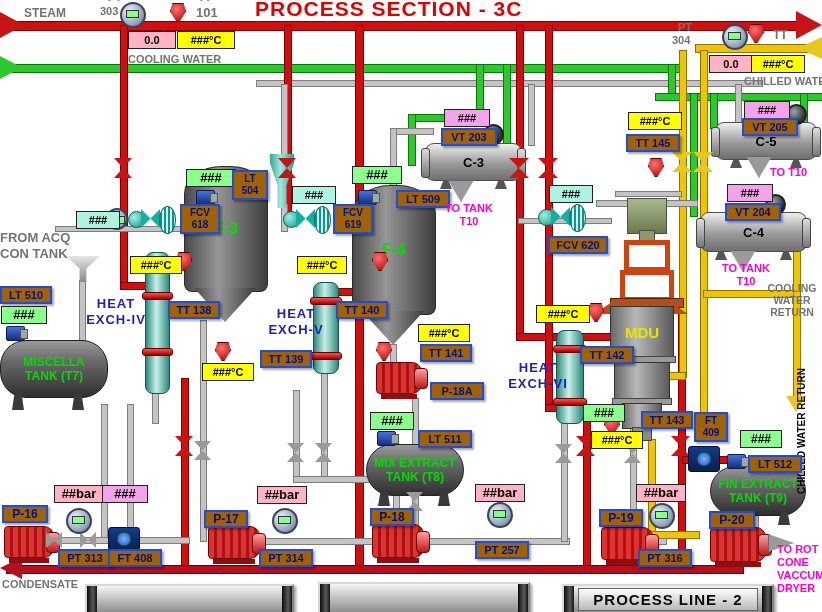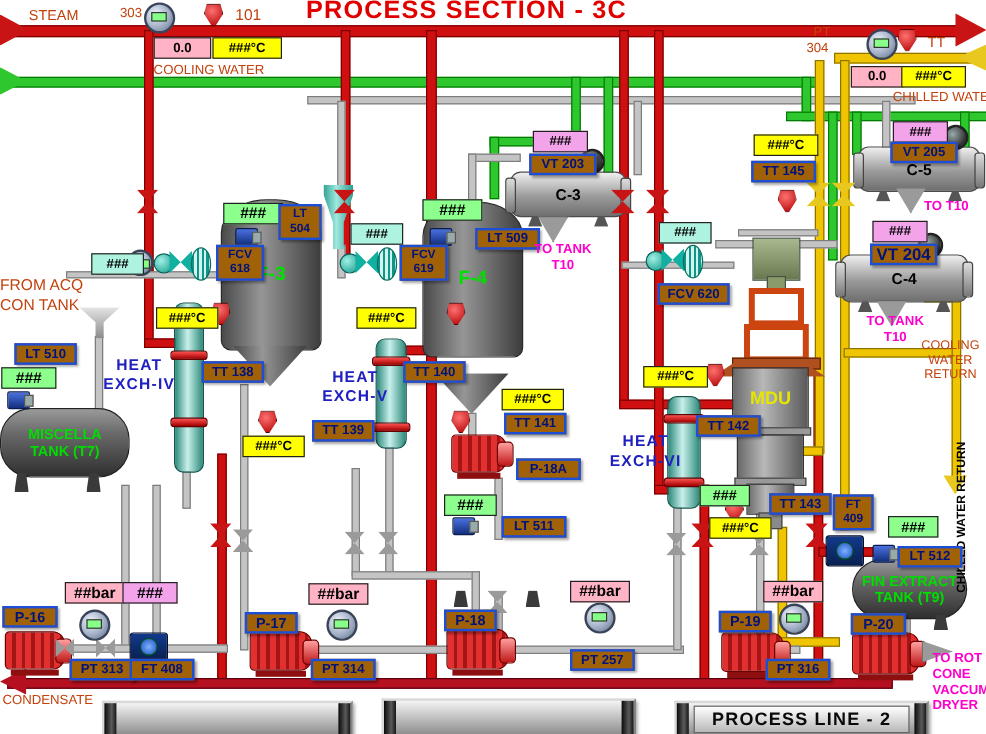--- a/index.html
+++ b/index.html
@@ -1,19 +1,19 @@
 <!DOCTYPE html>
 <html><head>
 <meta charset="utf-8">
 <style>
   html,body{margin:0;padding:0;background:#fff;}
   .stage{position:relative;width:822px;height:612px;overflow:hidden;background:#ffffff;
          font-family:"Liberation Sans",sans-serif;}
   .abs{position:absolute;}
-  .lbl{position:absolute;font-weight:normal;color:#c2410c;white-space:nowrap;}
+  .lbl{position:absolute;font-weight:bold;color:#737373;white-space:nowrap;}
   .title{position:absolute;font-weight:bold;color:#e00000;font-size:21px;letter-spacing:1px;white-space:nowrap;}
   .tag{position:absolute;background:#a16207;border:2px solid #1d4ed8;color:#00127c;
        font-size:10px;font-weight:bold;text-align:center;padding:1px 2px;white-space:nowrap;
        box-shadow:2px 2px 2px rgba(0,0,0,.35);line-height:12px;}
   .val{position:absolute;border:1px solid #222;color:#000;font-size:11px;font-weight:bold;
        text-align:center;padding:1px 2px;white-space:nowrap;line-height:14px;}
   .vgreen{background:#8dff8d}.vyellow{background:#ffff00}.vpink{background:#ffb3c4}
   .vviolet{background:#f2a3ea}.vcyan{background:#aef2e0}
   .pipe{position:absolute;}
   .pr{background:#d01010;border:1px solid #7a0000}
@@ -173,21 +173,21 @@
   <div class="pipe pgr" style="left:428px;top:538px;width:140px;height:5px"></div>
   <div class="pipe pgr" style="left:561px;top:420px;width:5px;height:120px"></div>
   <div class="pipe pgr" style="left:630px;top:415px;width:5px;height:125px"></div>
   <div class="pipe pgr" style="left:625px;top:538px;width:40px;height:5px"></div>
   <div class="pipe pgr" style="left:752px;top:510px;width:5px;height:20px"></div>
 
   <div class="vessel" style="left:184px;top:166px;width:82px;height:124px">
       <span>F-3</span>
     </div>
   <div class="cone" style="left:194px;top:288px;width:62px;height:34px"></div>
-  <div class="vessel" style="left:352px;top:168px;width:82px;height:128px">
+  <div class="vessel" style="left:352px;top:185px;width:82px;height:128px">
       <span>F-4</span>
     </div>
   <div class="cone" style="left:362px;top:311px;width:62px;height:34px"></div>
   <div class="cyclone" style="left:266px;top:154px;width:32px;height:54px"></div>
   <div class="funnel" style="left:66px;top:256px;width:34px;height:26px"></div>
 
   <div class="hx" style="left:145px;top:252px;width:23px;height:140px"></div>
   <div class="hxband" style="left:142px;top:292px;width:29px"></div>
   <div class="hxband" style="left:142px;top:348px;width:29px"></div>
   <div class="hx" style="left:313px;top:282px;width:24px;height:90px"></div>
@@ -237,20 +237,24 @@
   <div class="abs" style="left:612px;top:398px;width:58px;height:5px;background:#999;border:1px solid #444;"></div>
   <div class="abs" style="left:622px;top:403px;width:38px;height:24px;background:linear-gradient(90deg,#6a6a6a,#b8b8b8 40%,#5a5a5a);border:1px solid #333;"></div>
   <div class="abs" style="left:632px;top:427px;width:18px;height:12px;background:#8a8a8a;border:1px solid #444;"></div>
 
   <div class="htank" style="left:0;top:340px;width:106px;height:56px">
       <span>MISCELLA</span>
       <span>TANK (T7)</span>
     </div>
   <div class="tleg" style="left:12px;top:394px;width:12px;height:16px"></div>
   <div class="tleg" style="left:72px;top:394px;width:12px;height:16px"></div>
+  <div class="htank" style="left:366px;top:444px;width:96px;height:50px">
+      <span>MIX EXTRACT</span>
+      <span>TANK (T8)</span>
+    </div>
   <div class="tleg" style="left:378px;top:492px;width:12px;height:14px"></div>
   <div class="tleg" style="left:438px;top:492px;width:12px;height:14px"></div>
   <div class="htank" style="left:710px;top:466px;width:94px;height:48px">
       <span>FIN EXTRACT</span>
       <span>TANK (T9)</span>
     </div>
   <div class="tleg" style="left:722px;top:512px;width:12px;height:13px"></div>
   <div class="tleg" style="left:778px;top:512px;width:12px;height:13px"></div>
 
   <div class="pump" style="left:4px;top:526px;width:48px;height:30px"></div>
@@ -343,21 +347,21 @@
   <div class="val vgreen" style="left:352px;top:166px;width:44px;font-size:13px">###</div>
   <div class="tag" style="left:396px;top:190px;width:46px;font-size:11px">LT 509</div>
   <div class="val vcyan" style="left:76px;top:211px;width:38px">###</div>
   <div class="tag" style="left:180px;top:204px;width:32px"><span>FCV</span><br><span>618</span></div>
   <div class="val vcyan" style="left:292px;top:186px;width:38px">###</div>
   <div class="tag" style="left:333px;top:204px;width:32px"><span>FCV</span><br><span>619</span></div>
   <div class="val vcyan" style="left:549px;top:185px;width:38px">###</div>
   <div class="tag" style="left:548px;top:236px;width:52px;font-size:11px">FCV 620</div>
 
   <div class="lbl" style="left:0;top:230px;font-size:13px;line-height:16px"><span>FROM ACQ</span><br><span>CON TANK</span></div>
-  <div class="tag" style="left:12px;top:286px;width:44px;font-size:11px">LT 510</div>
+  <div class="tag" style="left:0;top:286px;width:44px;font-size:11px">LT 510</div>
   <div class="val vgreen" style="left:1px;top:306px;width:40px;font-size:13px">###</div>
   <div class="btxt" style="left:80px;top:296px;width:72px"><span>HEAT</span><br><span>EXCH-IV</span></div>
   <div class="val vyellow" style="left:130px;top:256px;width:46px">###°C</div>
   <div class="tag" style="left:168px;top:301px;width:44px;font-size:11px">TT 138</div>
   <div class="tag" style="left:260px;top:350px;width:44px;font-size:11px">TT 139</div>
   <div class="val vyellow" style="left:202px;top:363px;width:46px">###°C</div>
   <div class="btxt" style="left:260px;top:306px;width:72px"><span>HEAT</span><br><span>EXCH-V</span></div>
   <div class="val vyellow" style="left:297px;top:256px;width:44px">###°C</div>
   <div class="tag" style="left:336px;top:301px;width:44px;font-size:11px">TT 140</div>
   <div class="val vyellow" style="left:418px;top:324px;width:46px">###°C</div>
@@ -365,21 +369,21 @@
 
   <div class="val vviolet" style="left:444px;top:109px;width:40px">###</div>
   <div class="tag" style="left:441px;top:128px;width:48px;font-size:11px">VT 203</div>
   <div class="mtxt" style="left:438px;top:202px;width:62px"><span>TO TANK</span><br><span>T10</span></div>
   <div class="val vyellow" style="left:628px;top:112px;width:48px">###°C</div>
   <div class="tag" style="left:626px;top:134px;width:46px;font-size:11px">TT 145</div>
   <div class="val vviolet" style="left:744px;top:101px;width:40px">###</div>
   <div class="tag" style="left:742px;top:118px;width:48px;font-size:11px">VT 205</div>
   <div class="mtxt" style="left:770px;top:166px">TO T10</div>
   <div class="val vviolet" style="left:727px;top:184px;width:40px">###</div>
-  <div class="tag" style="left:725px;top:203px;width:48px;font-size:14px">VT 204</div>
+  <div class="tag" style="left:725px;top:203px;width:48px;font-size:11px">VT 204</div>
   <div class="mtxt" style="left:716px;top:262px;width:60px"><span>TO TANK</span><br><span>T10</span></div>
   <div class="lbl" style="left:764px;top:282px;width:56px;font-size:10.5px;text-align:center;line-height:12px;white-space:normal"><span>COOLING</span><br><span>WATER</span><br><span>RETURN</span></div>
   <div class="vrot" style="left:752px;top:428px;width:110px;height:22px">CHILLED WATER RETURN</div>
 
   <div class="val vyellow" style="left:536px;top:305px;width:48px">###°C</div>
   <div class="tag" style="left:580px;top:346px;width:46px;font-size:11px">TT 142</div>
   <div class="btxt" style="left:496px;top:360px;width:84px"><span>HEAT</span><br><span>EXCH-VI</span></div>
 
   <div class="tag" style="left:430px;top:382px;width:46px;font-size:11px">P-18A</div>
   <div class="val vgreen" style="left:370px;top:412px;width:38px;font-size:13px">###</div>

